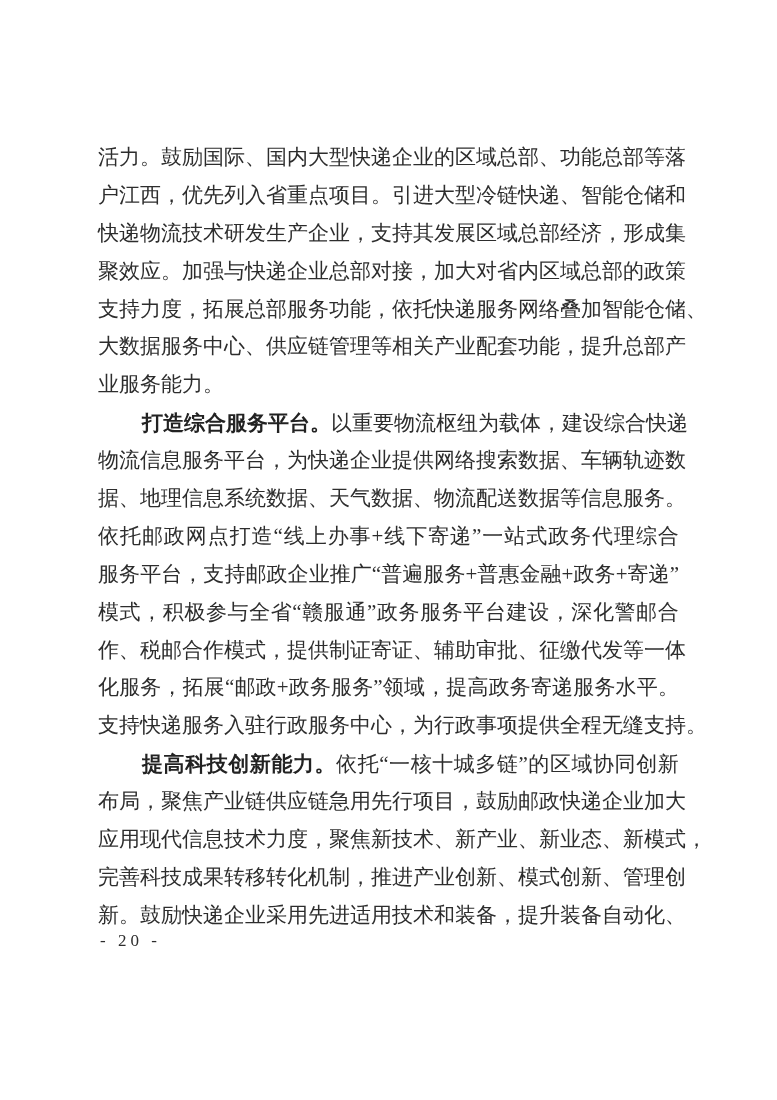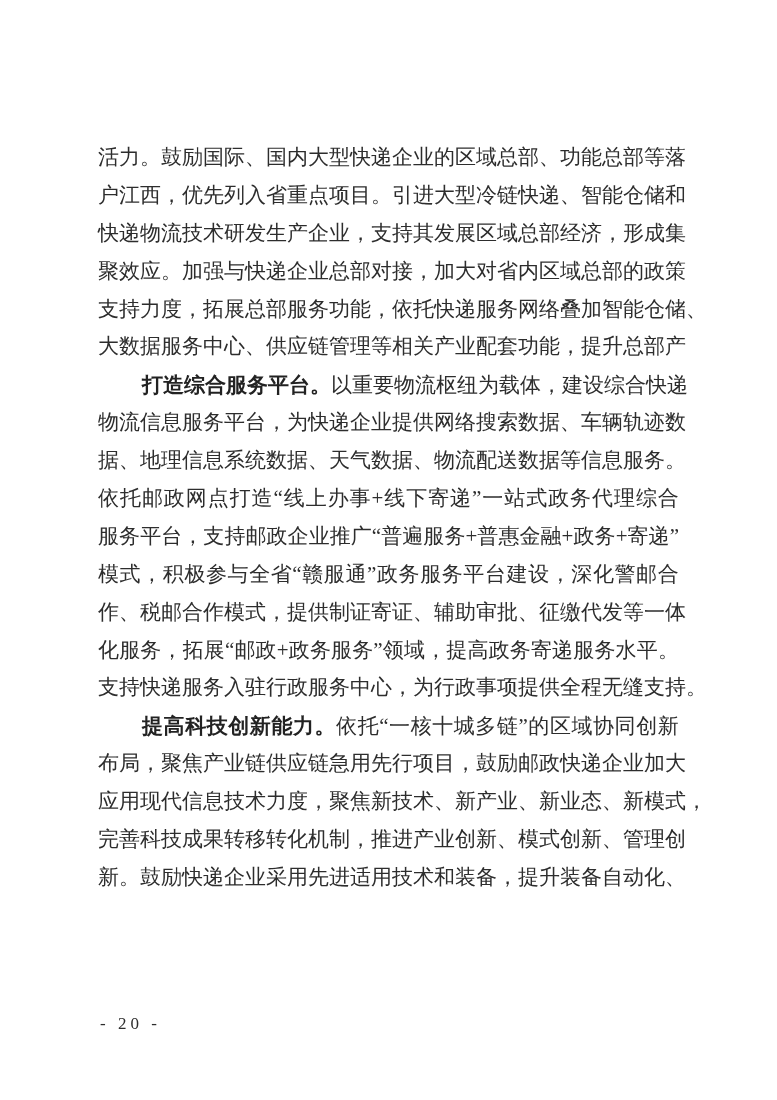--- a/index.html
+++ b/index.html
@@ -41,21 +41,21 @@
     color: #222222;
   }
   .line.kai {
     
     color: #2d2d2d;
     letter-spacing: 1px;
   }
   .page-number {
     position: absolute;
     left: 100px;
-    top: 1014px;
+    top: 931px;
     font-size: 17px;
     line-height: 20px;
     letter-spacing: 4px;
     color: #2d2d2d;
     font-family: "Liberation Serif", serif;
   }
 </style>
 </head>
 <body>
 
@@ -235,20 +235,21 @@
         <span>套</span>
         <span>功</span>
         <span>能</span>
         <span>，</span>
         <span>提</span>
         <span>升</span>
         <span>总</span>
         <span>部</span>
         <span>产</span>
       </div>
+      <div class="line"><span>业服务能力。</span></div>
       <div class="line full indent">
         <span class="b">打</span>
         <span class="b">造</span>
         <span class="b">综</span>
         <span class="b">合</span>
         <span class="b">服</span>
         <span class="b">务</span>
         <span class="b">平</span>
         <span class="b">台</span>
         <span class="b">。</span>

